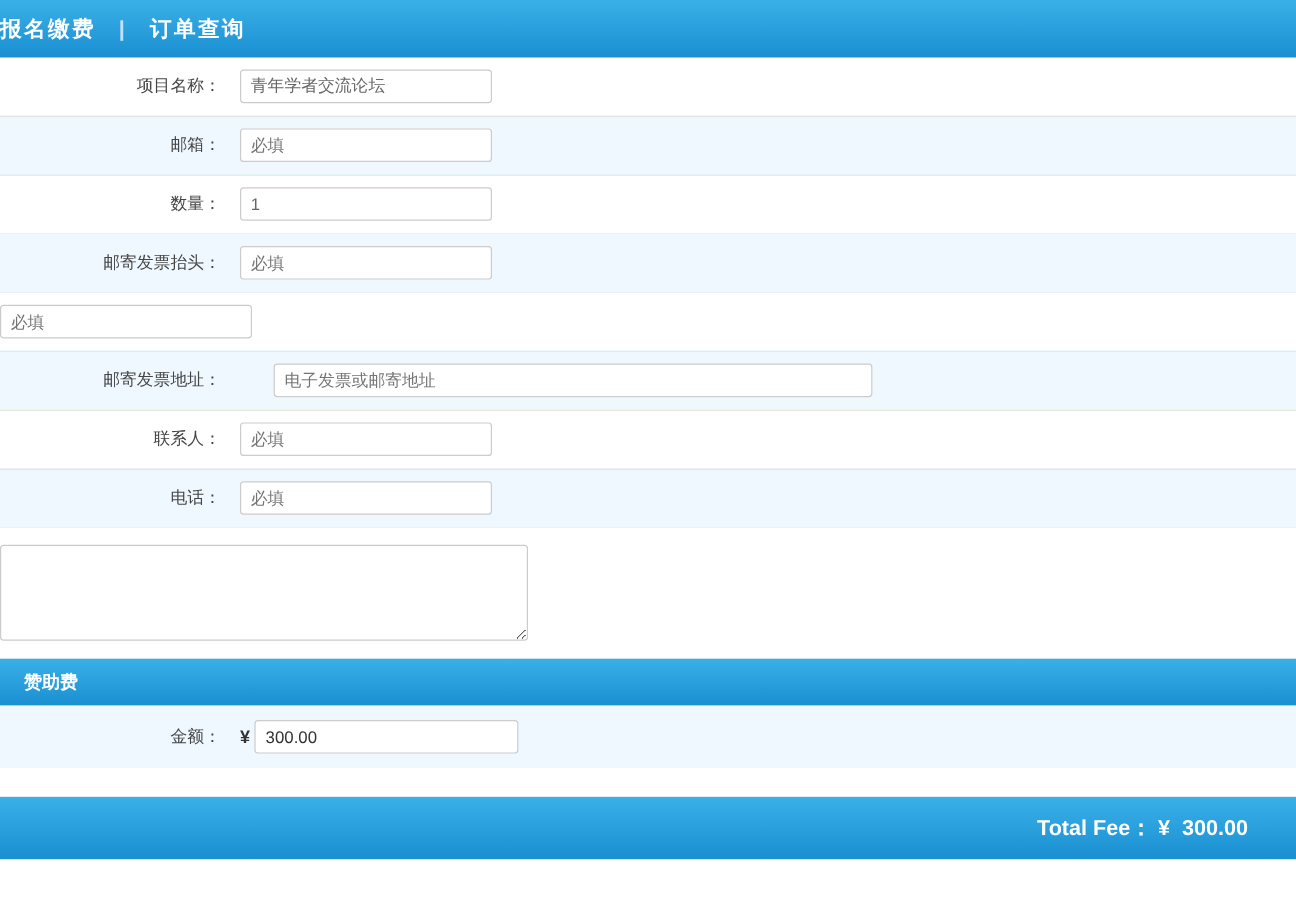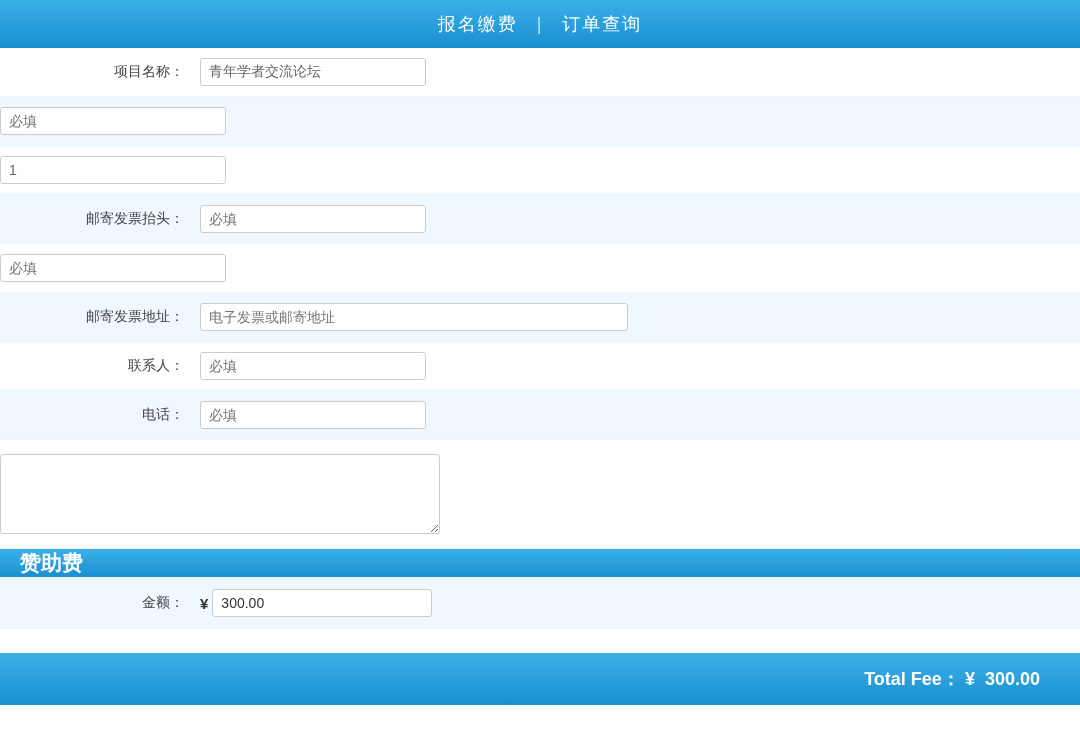--- a/index.html
+++ b/index.html
@@ -15,24 +15,23 @@
       max-width: 1080px;
       margin: 0 auto;
       background: #fff;
       min-height: 751px;
     }
 
     
     .top-bar {
       background: linear-gradient(to bottom, #3ab0e8, #1a8fd1);
       color: #fff;
-      text-align: center;
       padding: 12px 0;
       font-size: 18px;
-      font-weight: normal;
+      font-weight: bold;
       letter-spacing: 2px;
     }
 
     .top-bar .divider {
       margin: 0 12px;
       color: rgba(255,255,255,0.7);
     }
 
     
     .form-section {
@@ -60,27 +59,28 @@
       color: #444;
       font-size: 14px;
       flex-shrink: 0;
     }
 
     .form-input {
       border: 1px solid #ccc;
       border-radius: 3px;
       padding: 5px 8px;
       font-size: 14px;
-      width: 226px;
+      width: 210px;
       color: #666;
       font-family: inherit;
     }
 
     .form-input-wide {
-      width: 428px;
+      width: 499px;
+      margin-left: 28px;
     }
 
     .form-textarea {
       border: 1px solid #ccc;
       border-radius: 3px;
       padding: 5px 8px;
       font-size: 14px;
       width: 440px;
       height: 80px;
       resize: vertical;
@@ -107,22 +107,22 @@
       accent-color: #1a8fd1;
       width: 15px;
       height: 15px;
       cursor: pointer;
     }
 
     
     .section-header {
       background: linear-gradient(to bottom, #3ab0e8, #1a8fd1);
       color: #fff;
-      padding: 0 20px;
-      font-size: 21px;
+      padding: 10px 20px;
+      font-size: 15px;
       font-weight: bold;
     }
 
     
     .fee-section {
       background: #fff;
     }
 
     .fee-row {
       display: flex;
@@ -190,24 +190,26 @@
   </div>
 
   <div class="form-section">
 
     <div class="form-row">
       <div class="form-label">项目名称：</div>
       <input class="form-input" type="text" value="青年学者交流论坛" style="">
     </div>
 
     <div class="form-row">
-      <input class="form-input" type="text" placeholder="必填" style="">
-    </div>
-
-    <div class="form-row">
+      <div class="form-label">邮箱：</div>
+      <input class="form-input" type="text" placeholder="必填" style="">
+    </div>
+
+    <div class="form-row">
+      <div class="form-label">数量：</div>
       <input class="form-input" type="text" value="1" style="">
     </div>
 
 
     <div class="form-row">
       <div class="form-label">邮寄发票抬头：</div>
       <input class="form-input" type="text" placeholder="必填" style="">
     </div>
 
     <div class="form-row">

